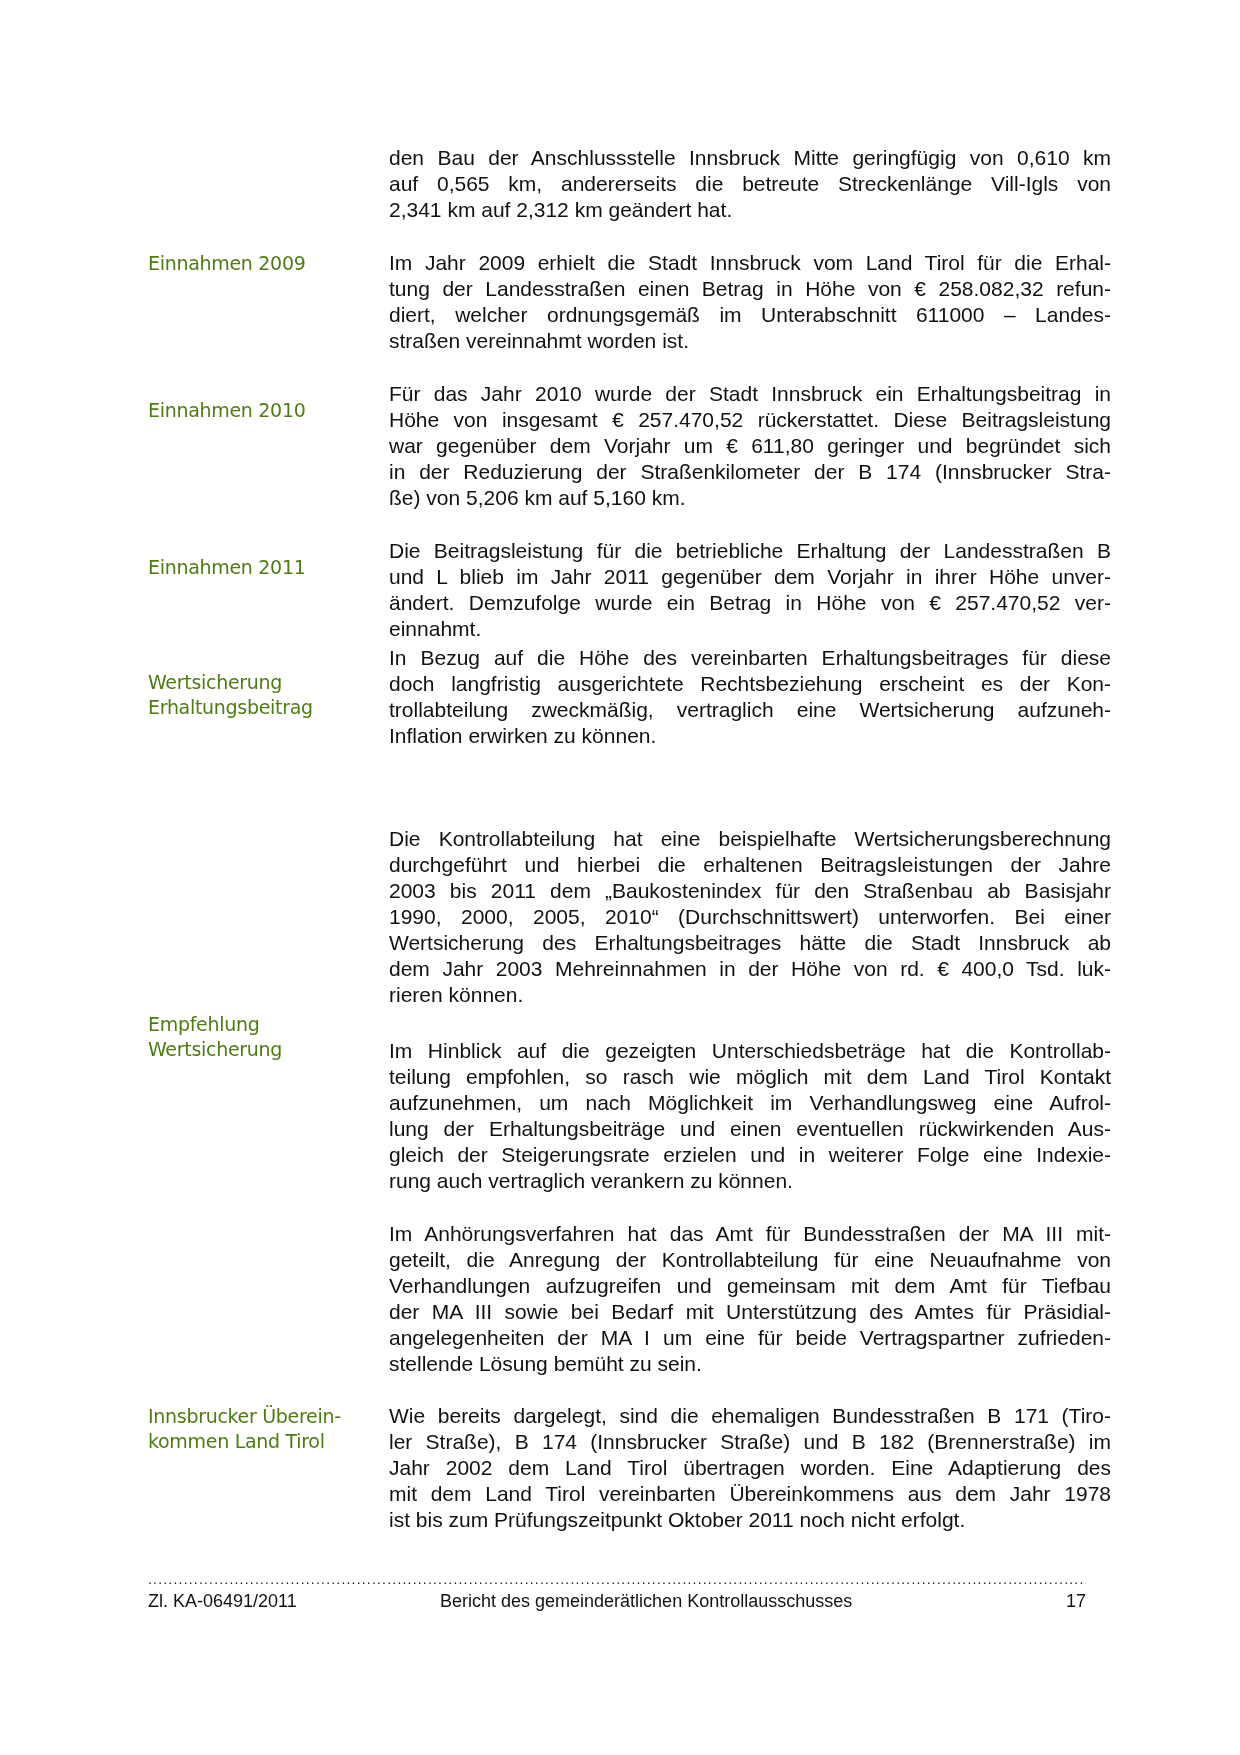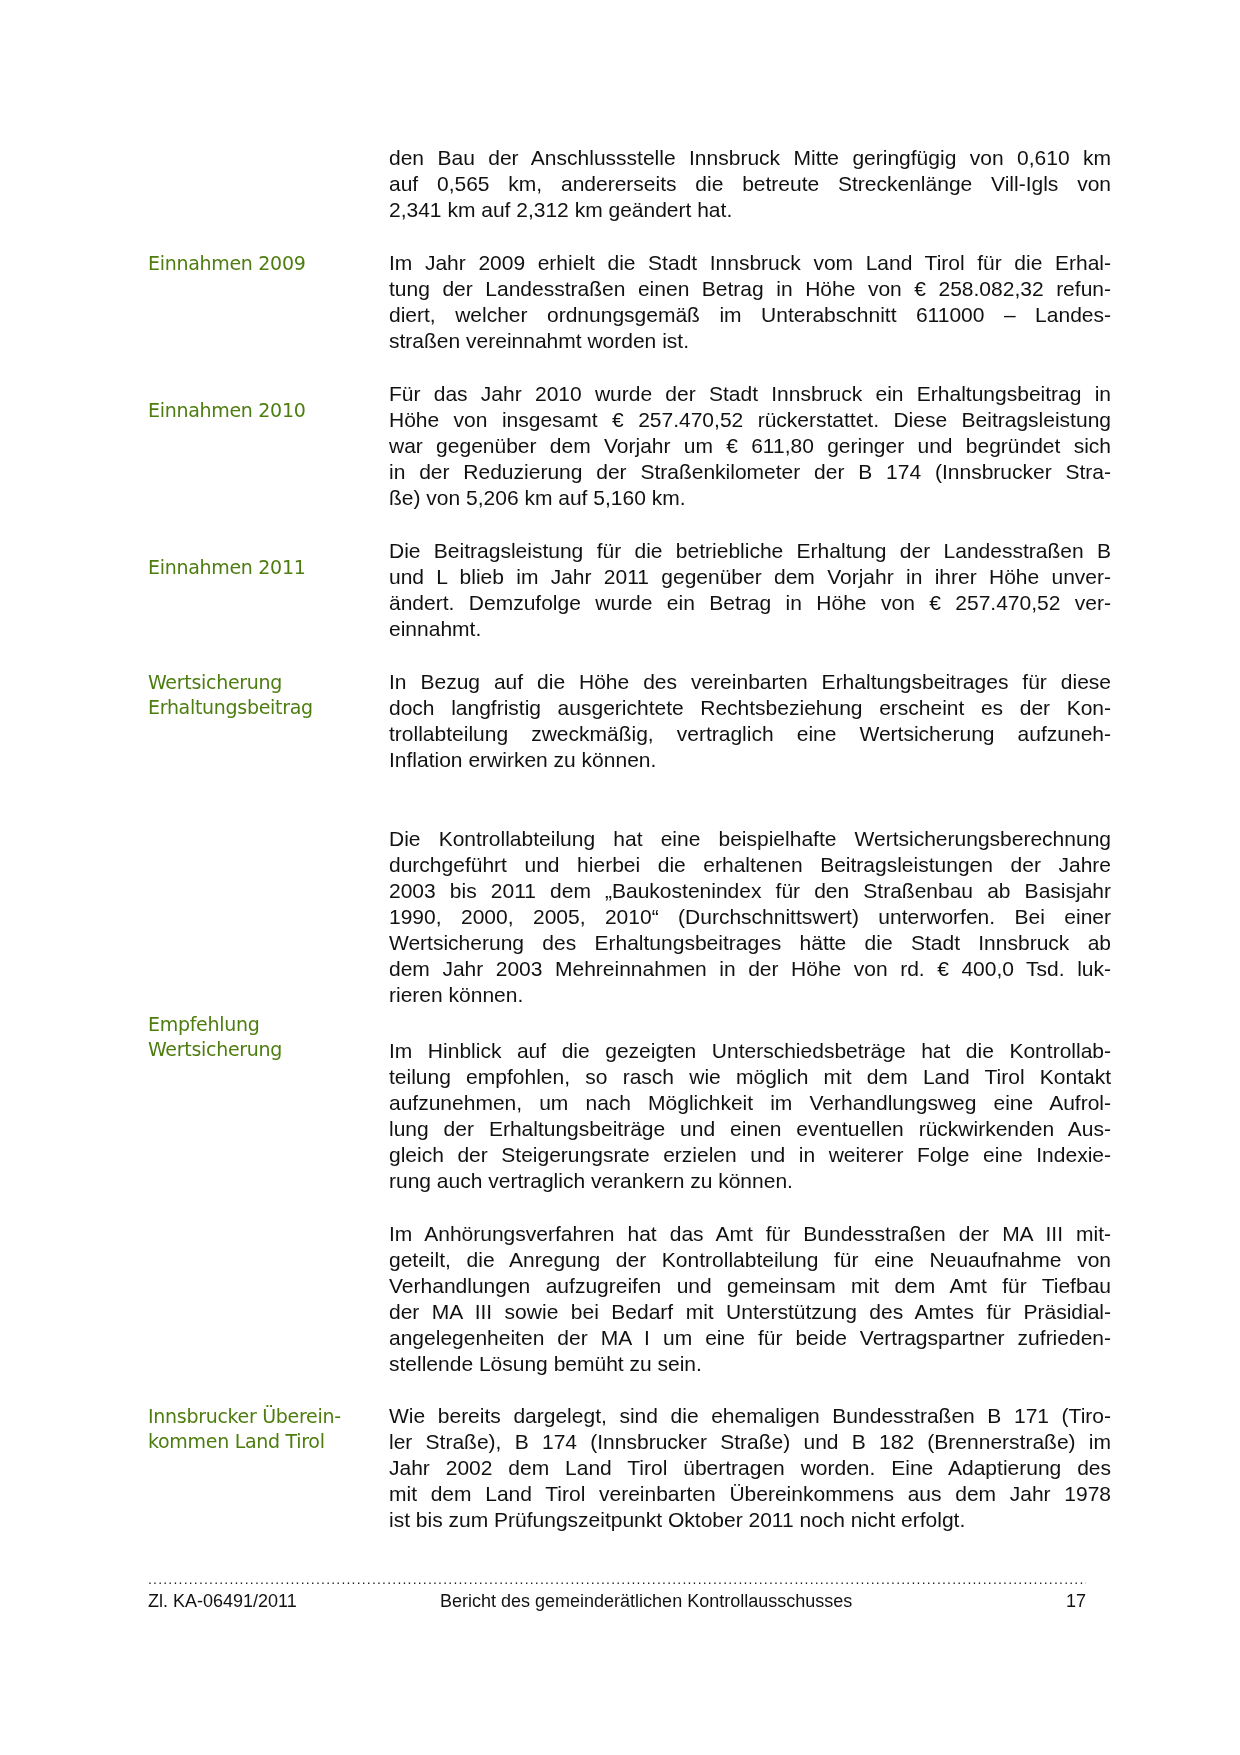--- a/index.html
+++ b/index.html
@@ -118,21 +118,21 @@
     <span class="line">Die Beitragsleistung für die betriebliche Erhaltung der Landesstraßen B</span>
     <span class="line">und L blieb im Jahr 2011 gegenüber dem Vorjahr in ihrer Höhe unver-</span>
     <span class="line">ändert. Demzufolge wurde ein Betrag in Höhe von € 257.470,52 ver-</span>
     <span class="line last">einnahmt.</span>
   </div>
 
   <div class="margin-note" style="top:670px;">
     <div>Wertsicherung</div>
     <div>Erhaltungsbeitrag</div>
   </div>
-  <div class="para" style="top:669px;">
+  <div class="para" style="top:645px;">
     <span class="line">In Bezug auf die Höhe des vereinbarten Erhaltungsbeitrages für diese</span>
     <span class="line">doch langfristig ausgerichtete Rechtsbeziehung erscheint es der Kon-</span>
     <span class="line">trollabteilung zweckmäßig, vertraglich eine Wertsicherung aufzuneh-</span>
     <span class="line last">Inflation erwirken zu können.</span>
   </div>
 
   <div class="para" style="top:826px;">
     <span class="line">Die Kontrollabteilung hat eine beispielhafte Wertsicherungsberechnung</span>
     <span class="line">durchgeführt und hierbei die erhaltenen Beitragsleistungen der Jahre</span>
     <span class="line">2003 bis 2011 dem „Baukostenindex für den Straßenbau ab Basisjahr</span>

